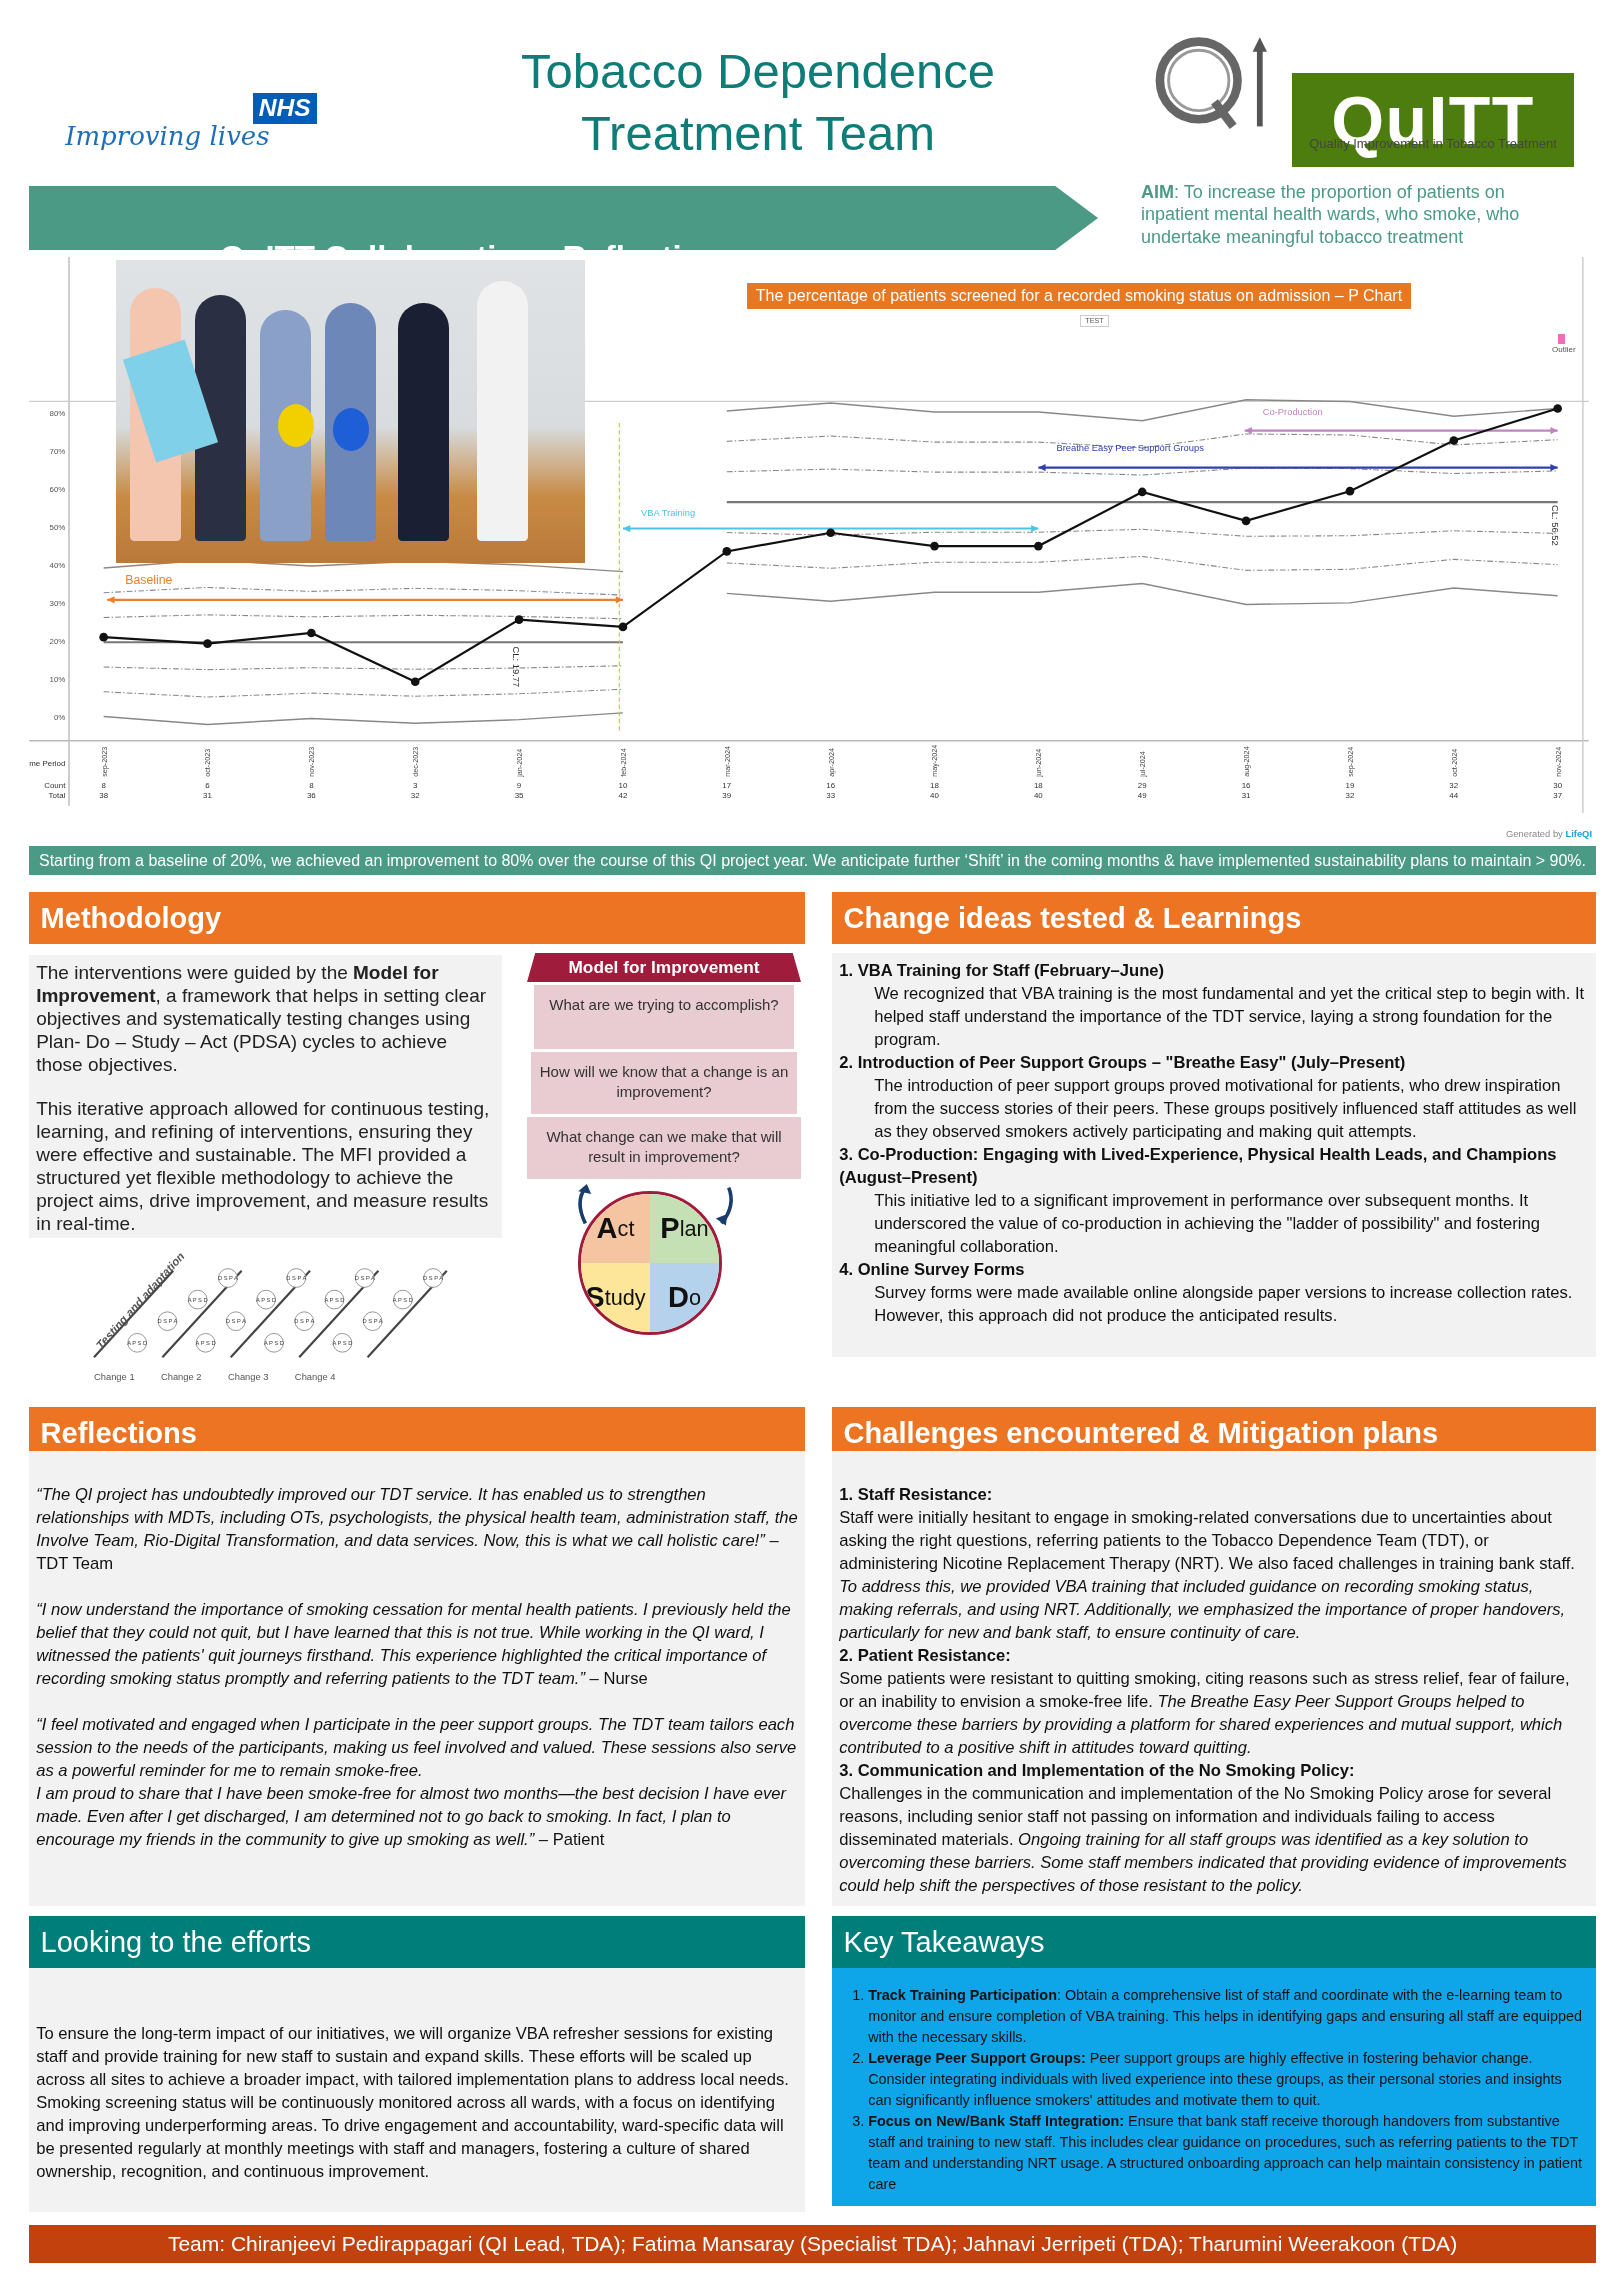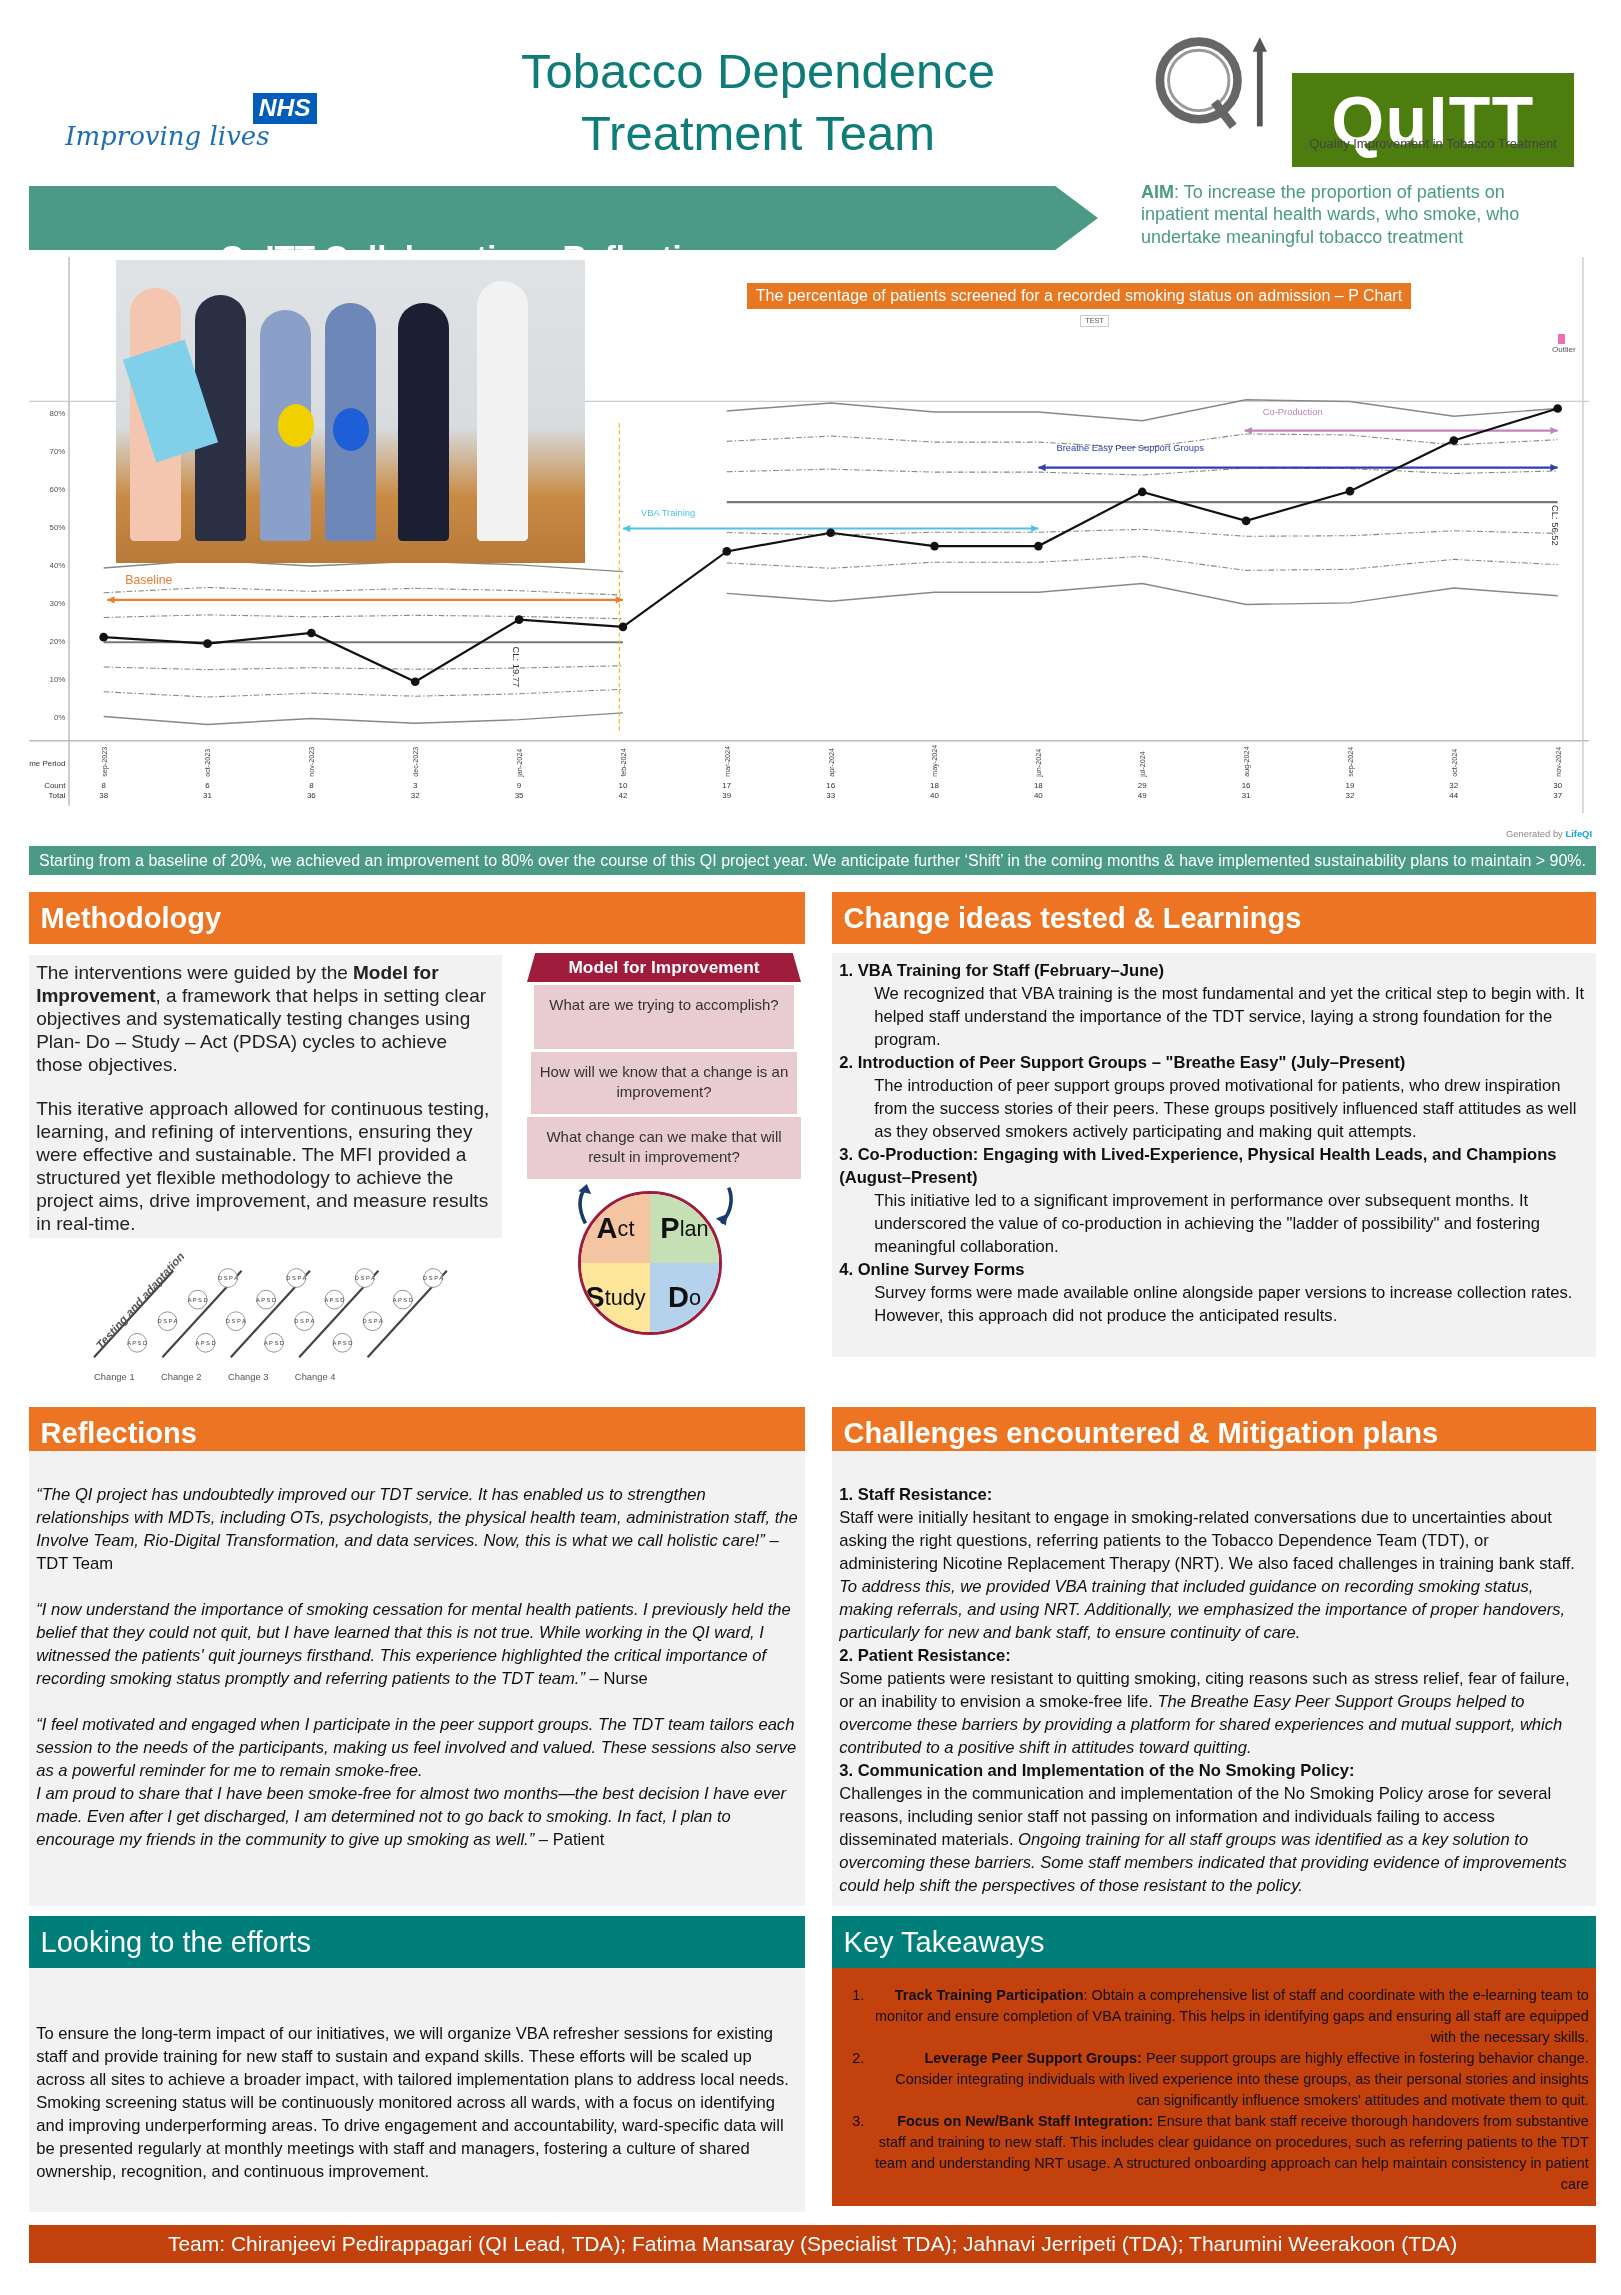--- a/index.html
+++ b/index.html
@@ -47,21 +47,21 @@
   .changes-box { left: 832px; top: 953px; width: 764px; height: 404px; background: #f2f2f3; font-size: 16.6px; line-height: 23px; padding: 5.8px 7.2px; color: #111; }
   .changes-box .h { font-weight: bold; }
   .changes-box .d { padding-left: 35px; }
   .refl-box { left: 29px; top: 1451px; width: 776px; height: 455px; background: #f2f2f2; font-size: 16.6px; line-height: 23px; padding: 32px 7.2px 7.2px; color: #111; font-style: italic; }
   .refl-box p { margin-bottom: 23px; }
   .refl-box .who { font-style: normal; }
   .chal-box { left: 832px; top: 1451px; width: 764px; height: 455px; background: #f2f2f2; font-size: 16.6px; line-height: 23px; padding: 32px 7.2px 7.2px; color: #111; }
   .chal-box .h { font-weight: bold; }
   .chal-box i { font-style: italic; }
   .future-box { left: 29px; top: 1968px; width: 776px; height: 244px; background: #f2f2f2; font-size: 16.6px; line-height: 23px; padding: 54px 7.2px 7.2px; color: #111; }
-  .key-box { left: 832px; top: 1968px; width: 764px; height: 238px; background: #c2410c; font-size: 14.4px; line-height: 21px; padding: 17.3px 7.2px 7.2px; color: #111; text-align: right; }
+  .key-box { left: 832px; top: 1968px; width: 764px; height: 238px; background: #0ea5e9; font-size: 14.4px; line-height: 21px; padding: 17.3px 7.2px 7.2px; color: #111; }
   .key-box ol { padding-left: 29px; }
   .key-box b { font-weight: bold; }
   .team { left: 29px; top: 2225px; width: 1567px; height: 38px; background: #c2410c; color: #fff; font-size: 21px; line-height: 38px; text-align: center; }
 </style>
 </head>
 <body>
 
 <div class="abs logo-oxleas">
   <div class="nhs-box">NHS</div>
   <div class="improving">Improving lives</div>

